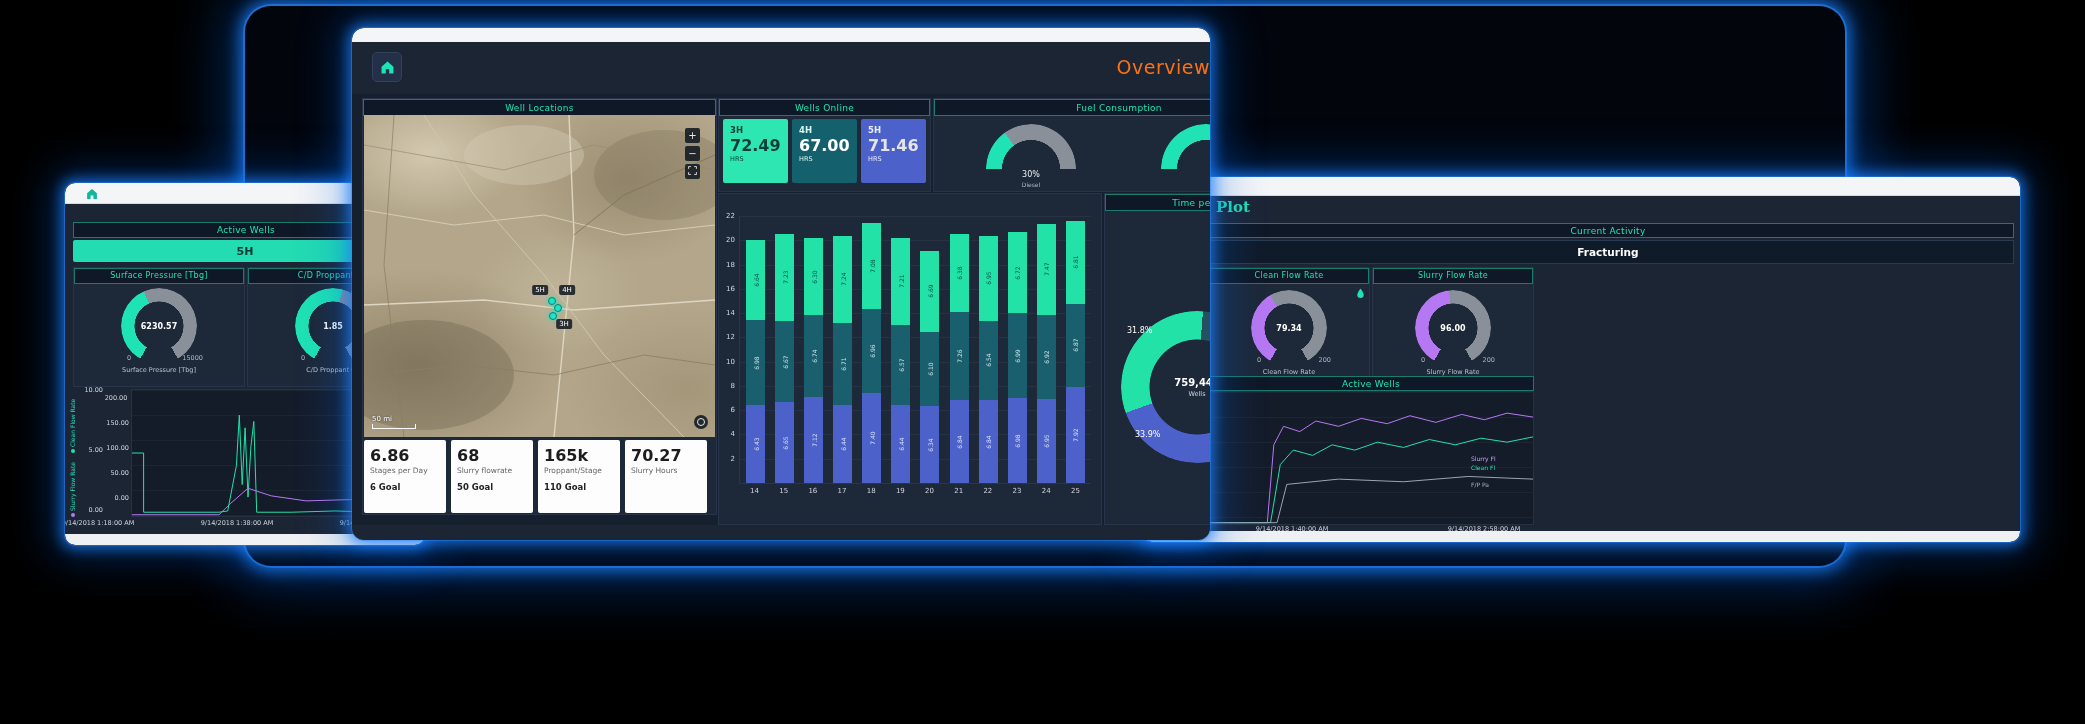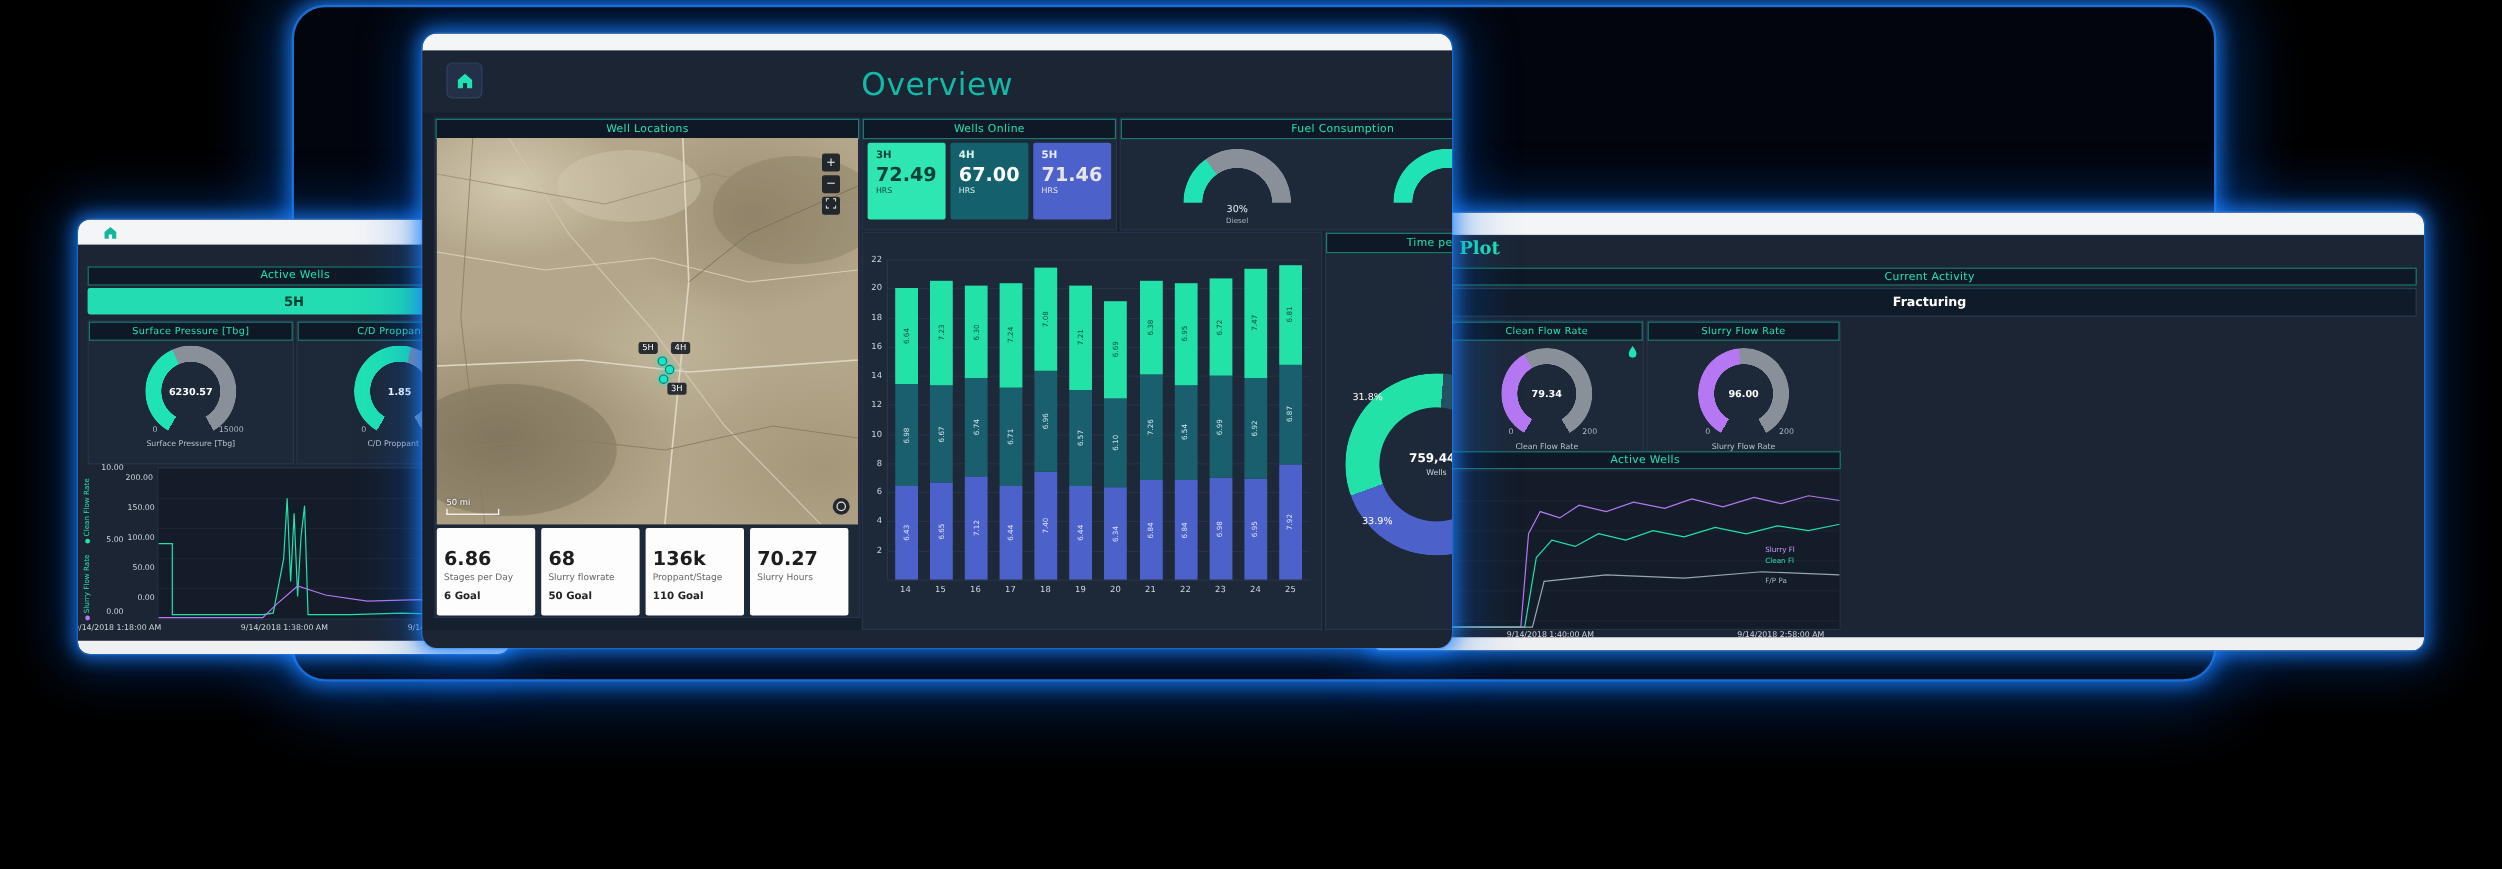--- a/index.html
+++ b/index.html
@@ -23,21 +23,21 @@
   .ring{border-radius:50%;}
   .mask-thin{-webkit-mask:radial-gradient(closest-side,transparent 64%,#000 65%);
              mask:radial-gradient(closest-side,transparent 64%,#000 65%);}
   .mask-donut{-webkit-mask:radial-gradient(closest-side,transparent 62%,#000 63%);
               mask:radial-gradient(closest-side,transparent 62%,#000 63%);}
   .gauge-val{position:absolute;inset:0;display:flex;align-items:center;justify-content:center;
     font-size:8px;font-weight:bold;color:#fff;}
   .minmax{position:absolute;font-size:6.5px;color:#aeb8c4;}
   .gauge-cap{position:absolute;left:0;right:0;text-align:center;font-size:6.5px;color:#b9c2cc;white-space:nowrap;}
   
-  .scard{position:absolute;background:#fdfdfd;border-radius:2px;padding:17px 6px;box-sizing:border-box;color:#1d1d1d;}
+  .scard{position:absolute;background:#fdfdfd;border-radius:2px;padding:7px 6px;box-sizing:border-box;color:#1d1d1d;}
   .scard .v{font-size:16px;font-weight:bold;line-height:17px;}
   .scard .l{font-size:7.5px;color:#666;margin-top:2px;}
   .scard .g{font-size:8.5px;font-weight:bold;color:#222;margin-top:7px;}
   
   .wcard{position:absolute;border-radius:2px;padding:6px 7px;box-sizing:border-box;}
   .wcard .w{font-size:8.5px;font-weight:bold;}
   .wcard .v{font-size:16px;font-weight:bold;margin-top:3px;line-height:16px;}
   .wcard .u{font-size:6.5px;margin-top:1px;}
   
   #bars-plot{position:absolute;display:flex;align-items:flex-end;justify-content:space-between;
@@ -232,21 +232,21 @@
 
   <div class="win" style="left:352px;top:28px;width:858px;height:512px;border-radius:12px;z-index:2;">
     <div class="titlebar" style="height:14px;border-radius:12px 12px 0 0;"></div>
 
     <div class="abs" style="left:0;top:14px;right:0;height:52px;background:#1c2534;">
       <div class="home-sq" style="left:20px;top:10px;">
         <svg width="17" height="17" viewBox="0 0 20 20">
             <path d="M3 9 L10 3 L17 9 V17 H12 V12 H8 V17 H3 Z" fill="#1fe3b4"></path>
           </svg>
       </div>
-      <div class="abs" style="left:0;right:0;top:14px;text-align:center;font-size:26px;color:#14b8a6;letter-spacing:.5px;">Overview</div>
+      <div class="abs" style="left:0;right:0;top:14px;text-align:right;font-size:19px;color:#f97316;letter-spacing:.5px;">Overview</div>
     </div>
 
     <div class="abs" style="left:0;top:66px;right:0;height:431px;background:#161f2d;">
 
       <div class="panel" style="left:10px;top:4px;width:353px;height:415px;background:#1d2838;">
         <div class="phead" style="left:0;top:0;right:0;height:15px;">
           <span>Well Locations</span>
         </div>
         <div class="map" style="left:1px;top:16px;width:351px;height:322px;">
           <svg viewBox="0 0 351 322" preserveAspectRatio="none" style="position:absolute;inset:0;width:100%;height:100%;">
@@ -288,21 +288,21 @@
           <div class="v">6.86</div>
           <div class="l">Stages per Day</div>
           <div class="g">6 Goal</div>
         </div>
         <div class="scard" style="left:88px;top:341px;width:82px;height:73px;">
           <div class="v">68</div>
           <div class="l">Slurry flowrate</div>
           <div class="g">50 Goal</div>
         </div>
         <div class="scard" style="left:175px;top:341px;width:82px;height:73px;">
-          <div class="v">136k</div>
+          <div class="v">165k</div>
           <div class="l">Proppant/Stage</div>
           <div class="g">110 Goal</div>
         </div>
         <div class="scard" style="left:262px;top:341px;width:82px;height:73px;">
           <div class="v">70.27</div>
           <div class="l">Slurry Hours</div>
           <div class="g"></div>
         </div>
       </div>
 

